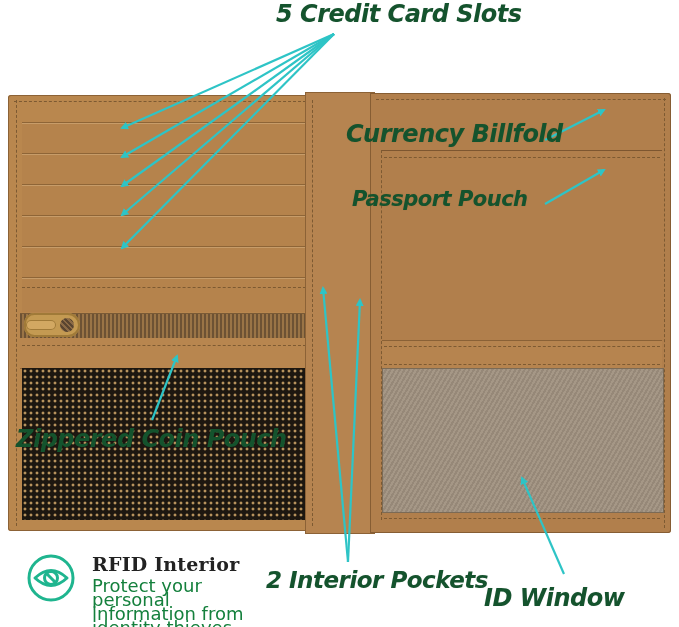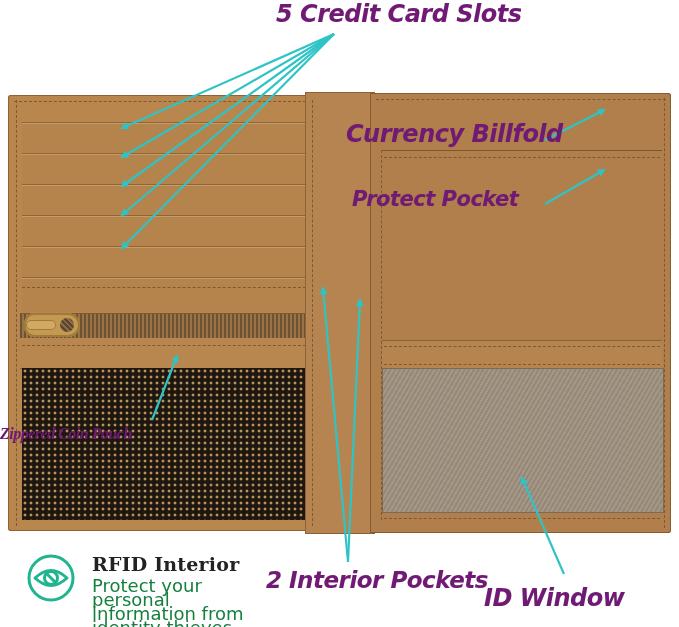--- a/index.html
+++ b/index.html
@@ -62,32 +62,32 @@
       border: 1px solid #7b6a55;
     }
     .pocket-band {
       left: 382px; top: 340px; width: 280px; height: 28px;
       background: #b6844f;
       border-top: 1px solid #8a6136;
     }
 
     
     .label {
-      color: #701a75;
+      color: #14532d;
       font-family: "DejaVu Sans", sans-serif;
       font-style: italic;
       font-weight: 600;
       letter-spacing: -0.5px;
       white-space: nowrap;
       text-shadow: 0 0 1px rgba(0,0,0,0.15);
     }
     .label-top { left: 276px; top: 0px; font-size: 24px; }
     .label-currency { left: 346px; top: 120px; font-size: 24px; }
     .label-passport { left: 352px; top: 187px; font-size: 21px; }
-    .label-coin { left: 0; top: 425px; font-size: 16px; font-family: Liberation Serif, serif; }
+    .label-coin { left: 16px; top: 425px; font-size: 24px; }
     .label-interior { left: 266px; top: 567px; font-size: 23px; }
     .label-id { left: 484px; top: 584px; font-size: 24px; }
 
     svg.arrows { position: absolute; left: 0; top: 0; width: 679px; height: 627px; pointer-events: none; }
 
     
     .rfid-icon { left: 26px; top: 553px; width: 50px; height: 50px; }
     .rfid-title {
       left: 92px; top: 553px; font-family: "DejaVu Serif", serif; font-weight: bold;
       font-size: 19px; color: #222222; letter-spacing: 0.2px;
@@ -152,21 +152,21 @@
     <line x1="545" y1="204" x2="604" y2="170"></line>
     <line x1="152" y1="420" x2="177" y2="356"></line>
     <line x1="348" y1="562" x2="323" y2="288"></line>
     <line x1="348" y1="562" x2="360" y2="300"></line>
     <line x1="564" y1="574" x2="522" y2="478"></line>
   </g>
 </svg>
 
 <div class="abs label label-top">5 Credit Card Slots</div>
 <div class="abs label label-currency">Currency Billfold</div>
-<div class="abs label label-passport">Protect Pocket</div>
+<div class="abs label label-passport">Passport Pouch</div>
 <div class="abs label label-coin">Zippered Coin Pouch</div>
 <div class="abs label label-interior">2 Interior Pockets</div>
 <div class="abs label label-id">ID Window</div>
 
 <div class="abs rfid-icon">
   <svg width="50" height="50" viewBox="0 0 50 50">
     <circle cx="25" cy="25" r="22" fill="none" stroke="#1fb58f" stroke-width="3"></circle>
     <path d="M9,25 Q25,10 41,25 Q25,40 9,25 Z" fill="none" stroke="#1fb58f" stroke-width="3" stroke-linejoin="round"></path>
     <circle cx="25" cy="25" r="6.5" fill="none" stroke="#1fb58f" stroke-width="3"></circle>
     <line x1="20" y1="20" x2="30" y2="30" stroke="#1fb58f" stroke-width="3"></line>

